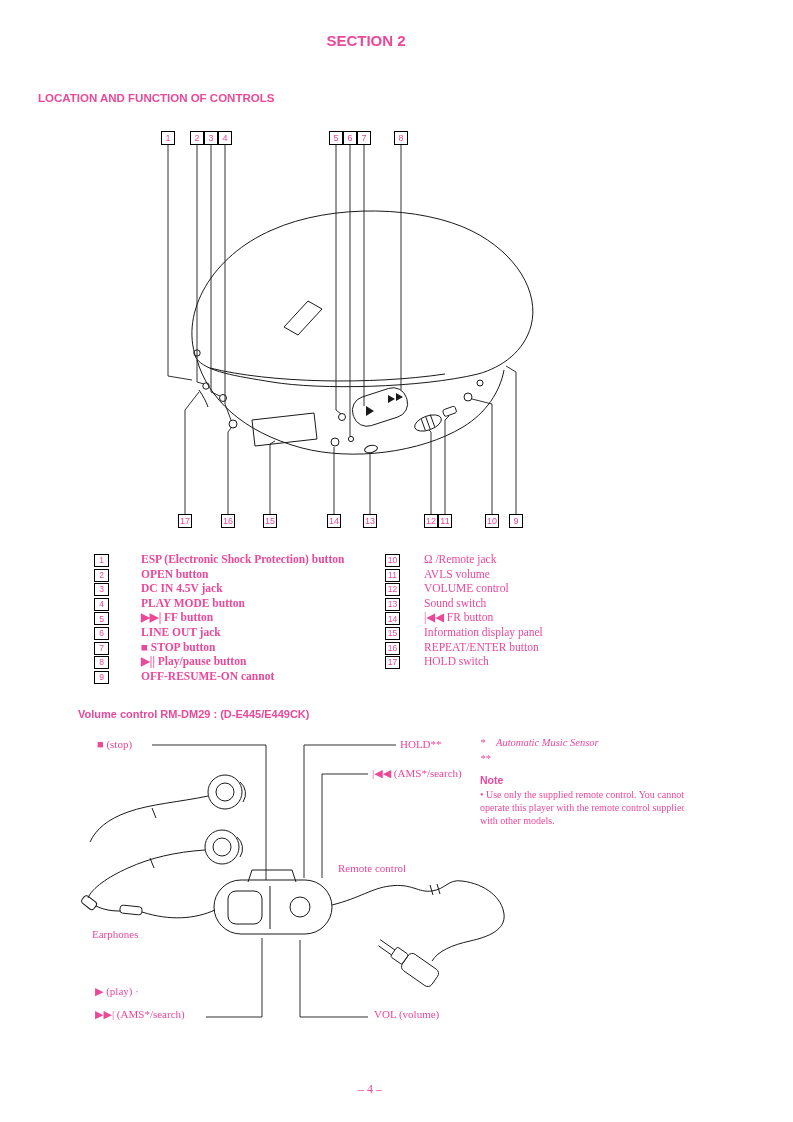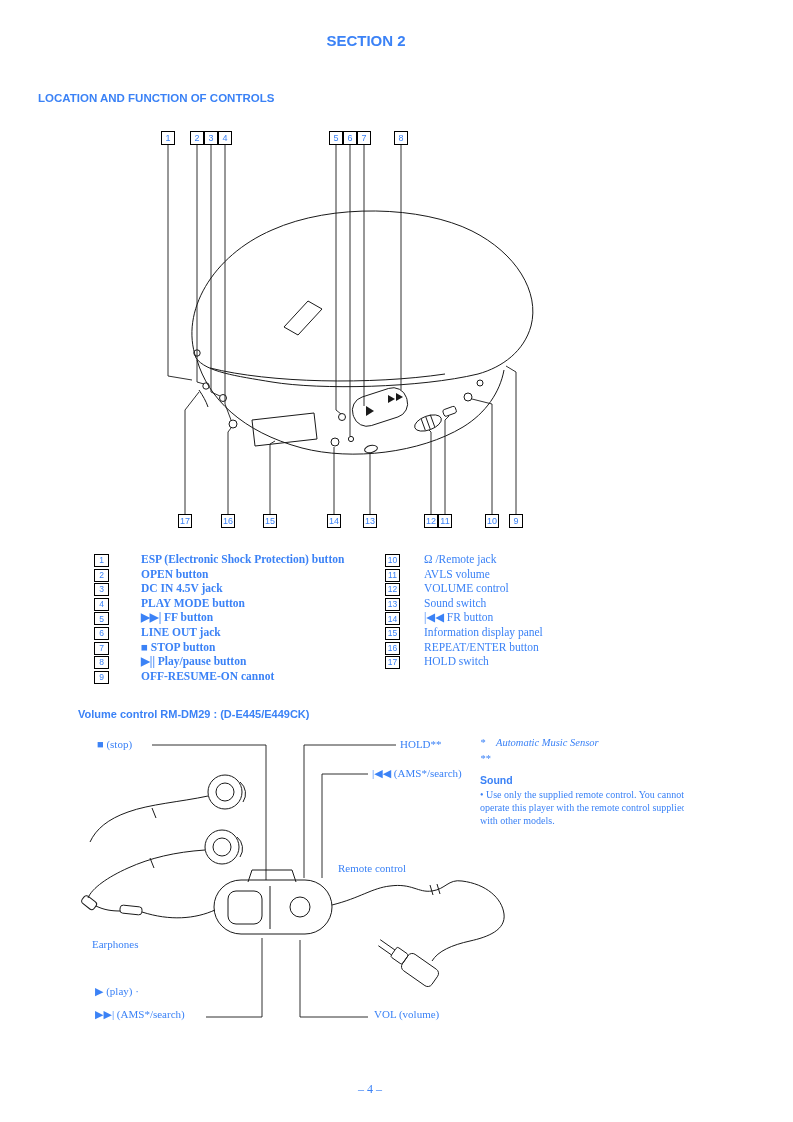--- a/index.html
+++ b/index.html
@@ -1,18 +1,18 @@
 <!DOCTYPE html>
 <html><head>
 <meta charset="utf-8">
 <style>
   html,body { margin:0; padding:0; background:#ffffff; }
   .page {
     position:relative; width:684px; height:1122px; background:#ffffff;
-    font-family:"Liberation Serif", serif; color:#3b82f6; overflow:hidden;
+    font-family:"Liberation Serif", serif; color:#ec4899; overflow:hidden;
   }
   .title-block {
     position:absolute; left:0; top:30px; width:732px; text-align:center;
     font-family:"Liberation Sans", sans-serif; font-weight:bold; font-size:15px; line-height:22px;
   }
   .section-heading {
     position:absolute; left:38px; top:92px;
     font-family:"Liberation Sans", sans-serif; font-weight:bold; font-size:11.5px;
   }
   .diagram1 { position:absolute; left:0; top:120px; width:600px; height:420px; }
@@ -274,33 +274,33 @@
           <rect x="388" y="234" width="14" height="12" rx="2"></rect>
           <line x1="388" y1="238" x2="370" y2="238"></line>
           <line x1="388" y1="244" x2="372" y2="244"></line>
         </g>
       </g>
     </svg>
     <div class="lab" style="left:97px;top:8px">■ (stop)</div>
     <div class="lab" style="left:400px;top:8px">HOLD**</div>
     <div class="lab" style="left:372px;top:37px">|◀◀ (AMS*/search)</div>
     <div class="lab" style="left:338px;top:132px">Remote control</div>
-    <div class="lab" style="left:92px;top:208px">Earphones</div>
+    <div class="lab" style="left:92px;top:198px">Earphones</div>
     <div class="lab" style="left:95px;top:255px">▶ (play) ·</div>
     <div class="lab" style="left:95px;top:278px">▶▶| (AMS*/search)</div>
     <div class="lab" style="left:374px;top:278px">VOL (volume)</div>
   </div>
 
   <div class="notes">
     <div class="note-row">
       <span class="mark">*</span>
       <span class="txt">Automatic Music Sensor</span>
     </div>
     <div class="note-row">
       <span class="mark">**</span>
     </div>
-    <div class="note-title">Sound</div>
+    <div class="note-title">Note</div>
     <div class="note-bullet">• Use only the supplied remote control. You cannot operate this player with the remote control supplied with other models.</div>
   </div>
 
   <div class="page-number">– 4 –</div>
 
 </div>
 
 </body></html>

